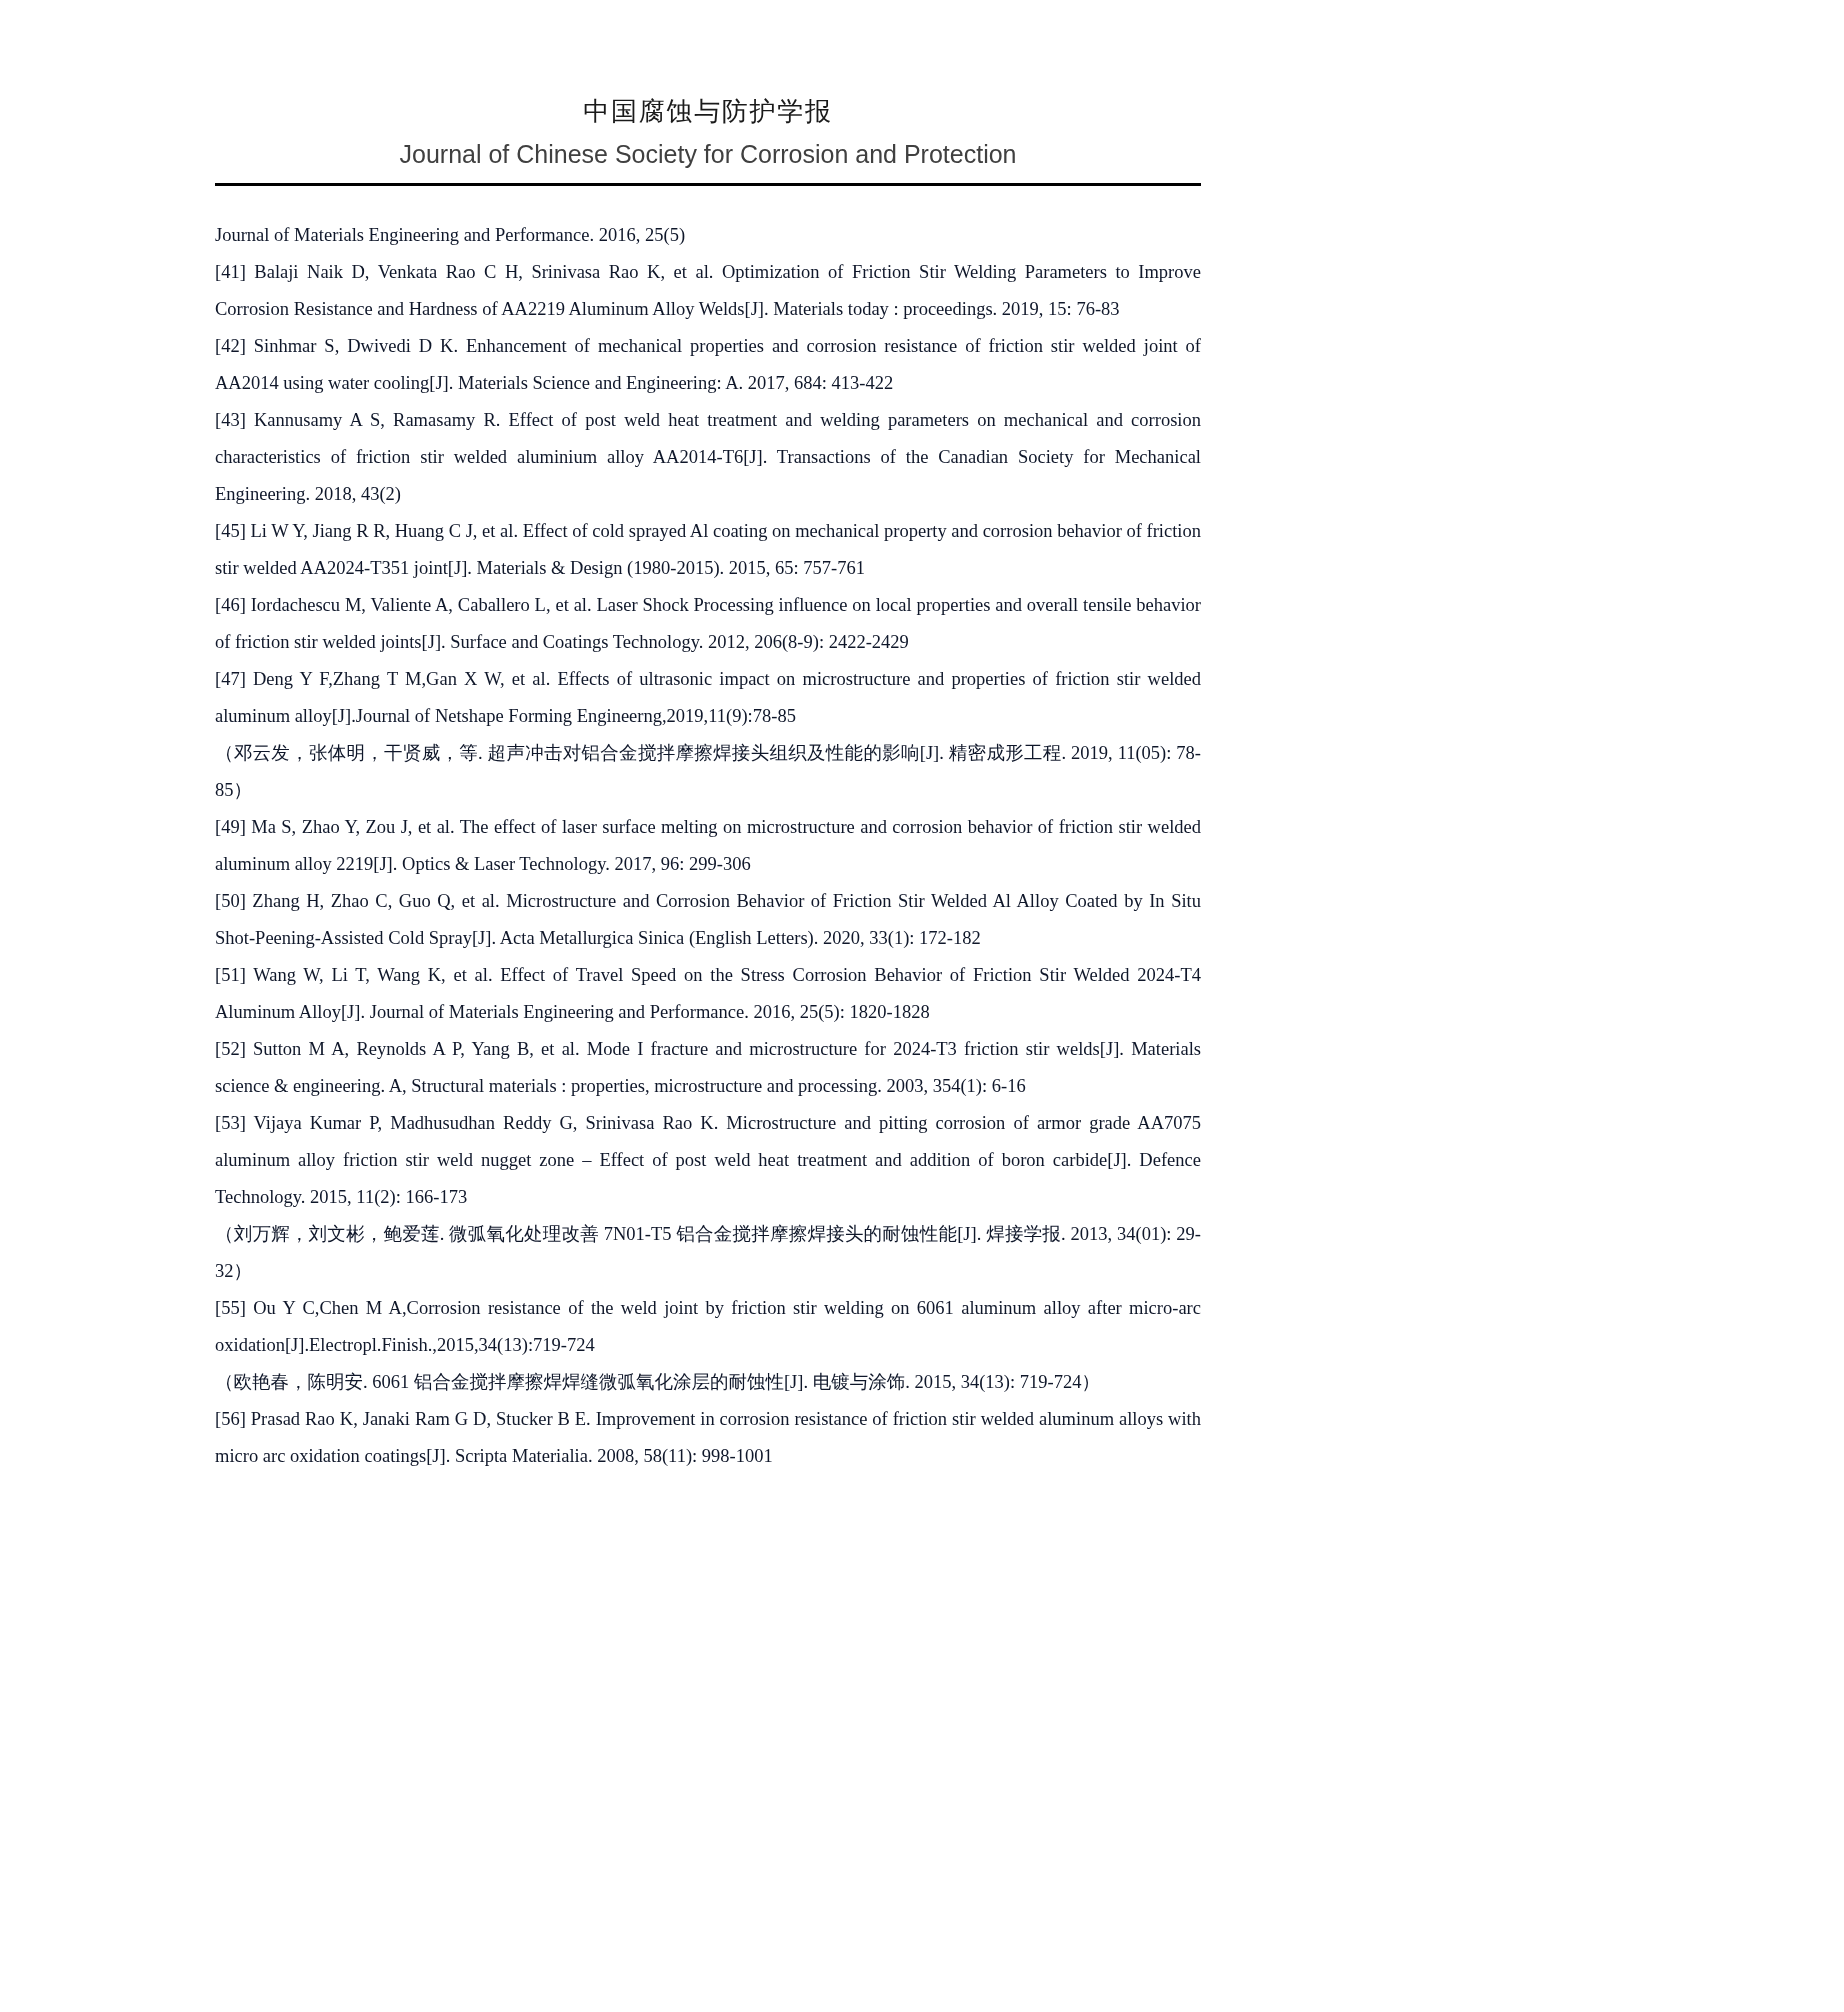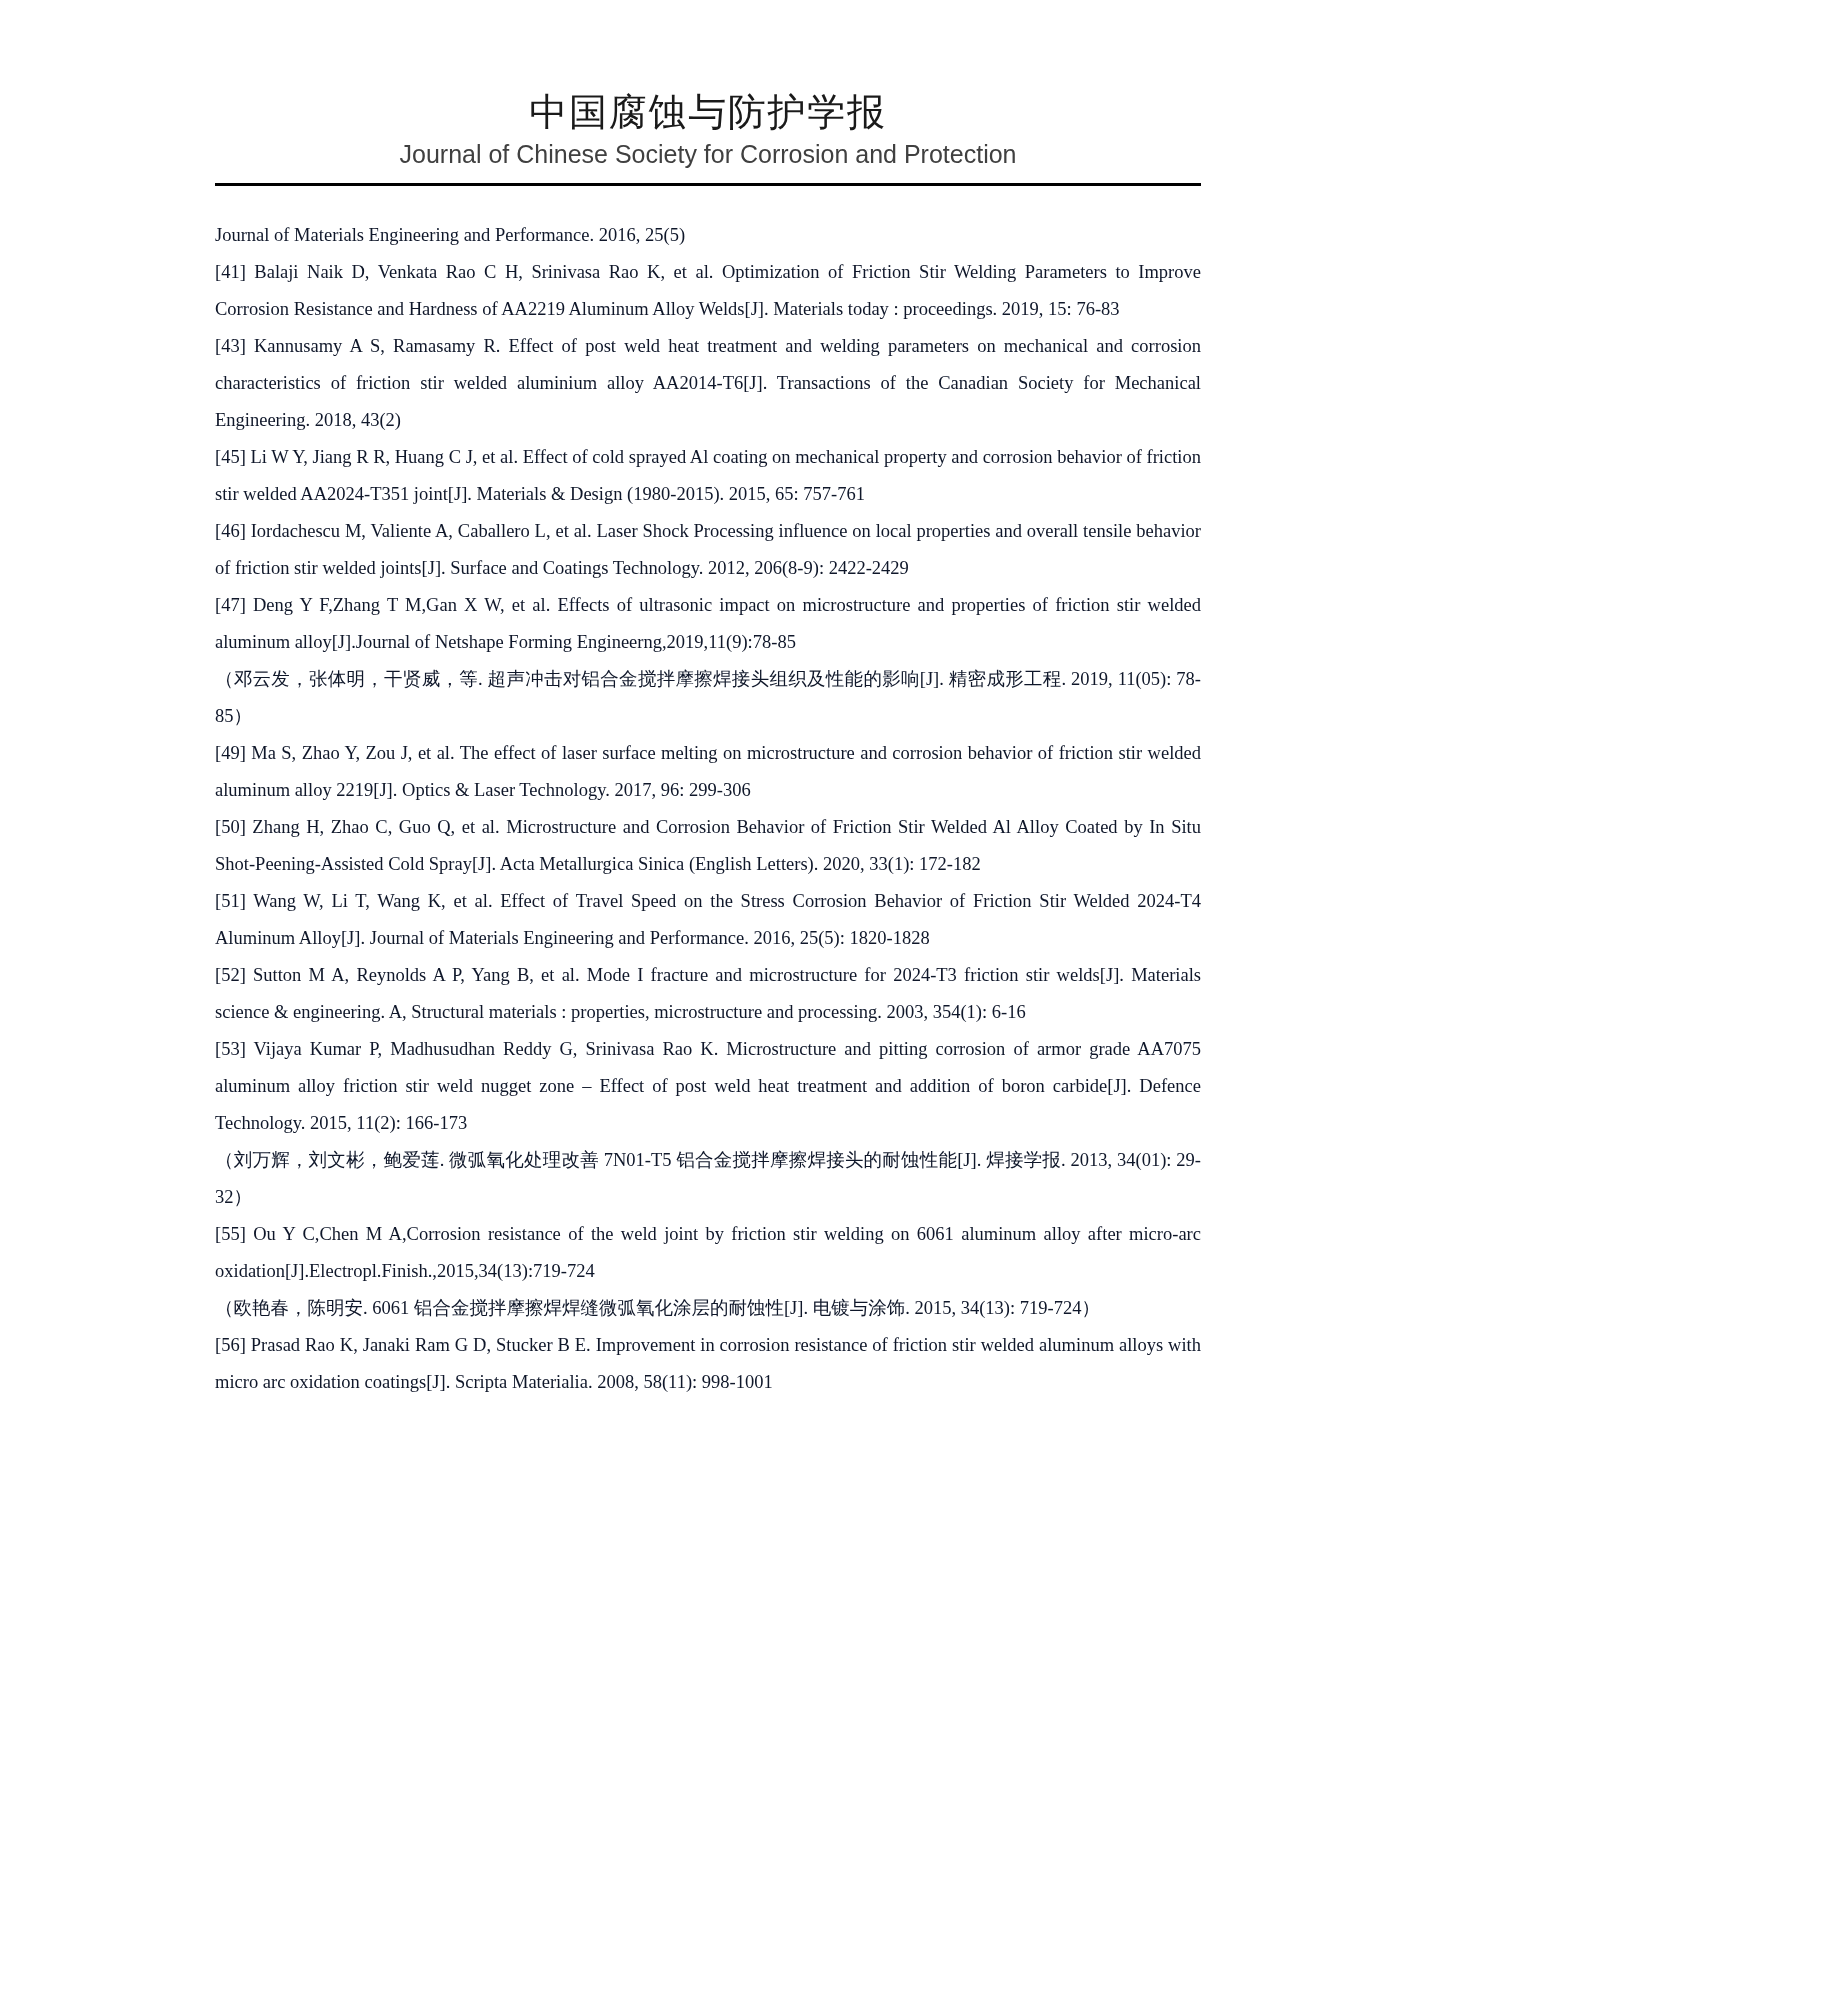--- a/index.html
+++ b/index.html
@@ -18,21 +18,21 @@
     position: absolute;
     left: 215px;
     top: 86px;
     width: 986px;
   }
   .journal-header {
     text-align: center;
   }
   .title-zh {
     font-family: "Liberation Serif", "DejaVu Serif", serif;
-    font-size: 38px;
+    font-size: 26px;
     line-height: 52px;
     letter-spacing: 1.7px;
     color: #1a1a1a;
     white-space: nowrap;
   }
   .title-en {
     font-family: "Liberation Sans", "DejaVu Sans", sans-serif;
     font-size: 25px;
     line-height: 33px;
     color: #404040;
@@ -65,20 +65,21 @@
   <header class="journal-header">
     <div class="title-zh">中国腐蚀与防护学报</div>
     <div class="title-en">Journal of Chinese Society for Corrosion and Protection</div>
     <hr class="header-rule">
   </header>
 
   <main class="refs">
 
   <p class="ref">Journal of Materials Engineering and Performance. 2016, 25(5)</p>
       <p class="ref">[41] Balaji Naik D, Venkata Rao C H, Srinivasa Rao K, et al. Optimization of Friction Stir Welding Parameters to Improve Corrosion Resistance and Hardness of AA2219 Aluminum Alloy Welds[J]. Materials today : proceedings. 2019, 15: 76-83</p>
+      <p class="ref">[42] Sinhmar S, Dwivedi D K. Enhancement of mechanical properties and corrosion resistance of friction stir welded joint of AA2014 using water cooling[J]. Materials Science and Engineering: A. 2017, 684: 413-422</p>
       <p class="ref">[43] Kannusamy A S, Ramasamy R. Effect of post weld heat treatment and welding parameters on mechanical and corrosion characteristics of friction stir welded aluminium alloy AA2014-T6[J]. Transactions of the Canadian Society for Mechanical Engineering. 2018, 43(2)</p>
       <p class="ref">[45] Li W Y, Jiang R R, Huang C J, et al. Effect of cold sprayed Al coating on mechanical property and corrosion behavior of friction stir welded AA2024-T351 joint[J]. Materials &amp; Design (1980-2015). 2015, 65: 757-761</p>
       <p class="ref">[46] Iordachescu M, Valiente A, Caballero L, et al. Laser Shock Processing influence on local properties and overall tensile behavior of friction stir welded joints[J]. Surface and Coatings Technology. 2012, 206(8-9): 2422-2429</p>
       <p class="ref">[47] Deng Y F,Zhang T M,Gan X W, et al. Effects of ultrasonic impact on microstructure and properties of friction stir welded aluminum alloy[J].Journal of Netshape Forming Engineerng,2019,11(9):78-85</p>
       <p class="ref">（邓云发，张体明，干贤威，等. 超声冲击对铝合金搅拌摩擦焊接头组织及性能的影响[J]. 精密成形工程. 2019, 11(05): 78-85）</p>
       <p class="ref">[49] Ma S, Zhao Y, Zou J, et al. The effect of laser surface melting on microstructure and corrosion behavior of friction stir welded aluminum alloy 2219[J]. Optics &amp; Laser Technology. 2017, 96: 299-306</p>
       <p class="ref">[50] Zhang H, Zhao C, Guo Q, et al. Microstructure and Corrosion Behavior of Friction Stir Welded Al Alloy Coated by In Situ Shot-Peening-Assisted Cold Spray[J]. Acta Metallurgica Sinica (English Letters). 2020, 33(1): 172-182</p>
       <p class="ref">[51] Wang W, Li T, Wang K, et al. Effect of Travel Speed on the Stress Corrosion Behavior of Friction Stir Welded 2024-T4 Aluminum Alloy[J]. Journal of Materials Engineering and Performance. 2016, 25(5): 1820-1828</p>
       <p class="ref">[52] Sutton M A, Reynolds A P, Yang B, et al. Mode I fracture and microstructure for 2024-T3 friction stir welds[J]. Materials science &amp; engineering. A, Structural materials : properties, microstructure and processing. 2003, 354(1): 6-16</p>
       <p class="ref">[53] Vijaya Kumar P, Madhusudhan Reddy G, Srinivasa Rao K. Microstructure and pitting corrosion of armor grade AA7075 aluminum alloy friction stir weld nugget zone – Effect of post weld heat treatment and addition of boron carbide[J]. Defence Technology. 2015, 11(2): 166-173</p>

